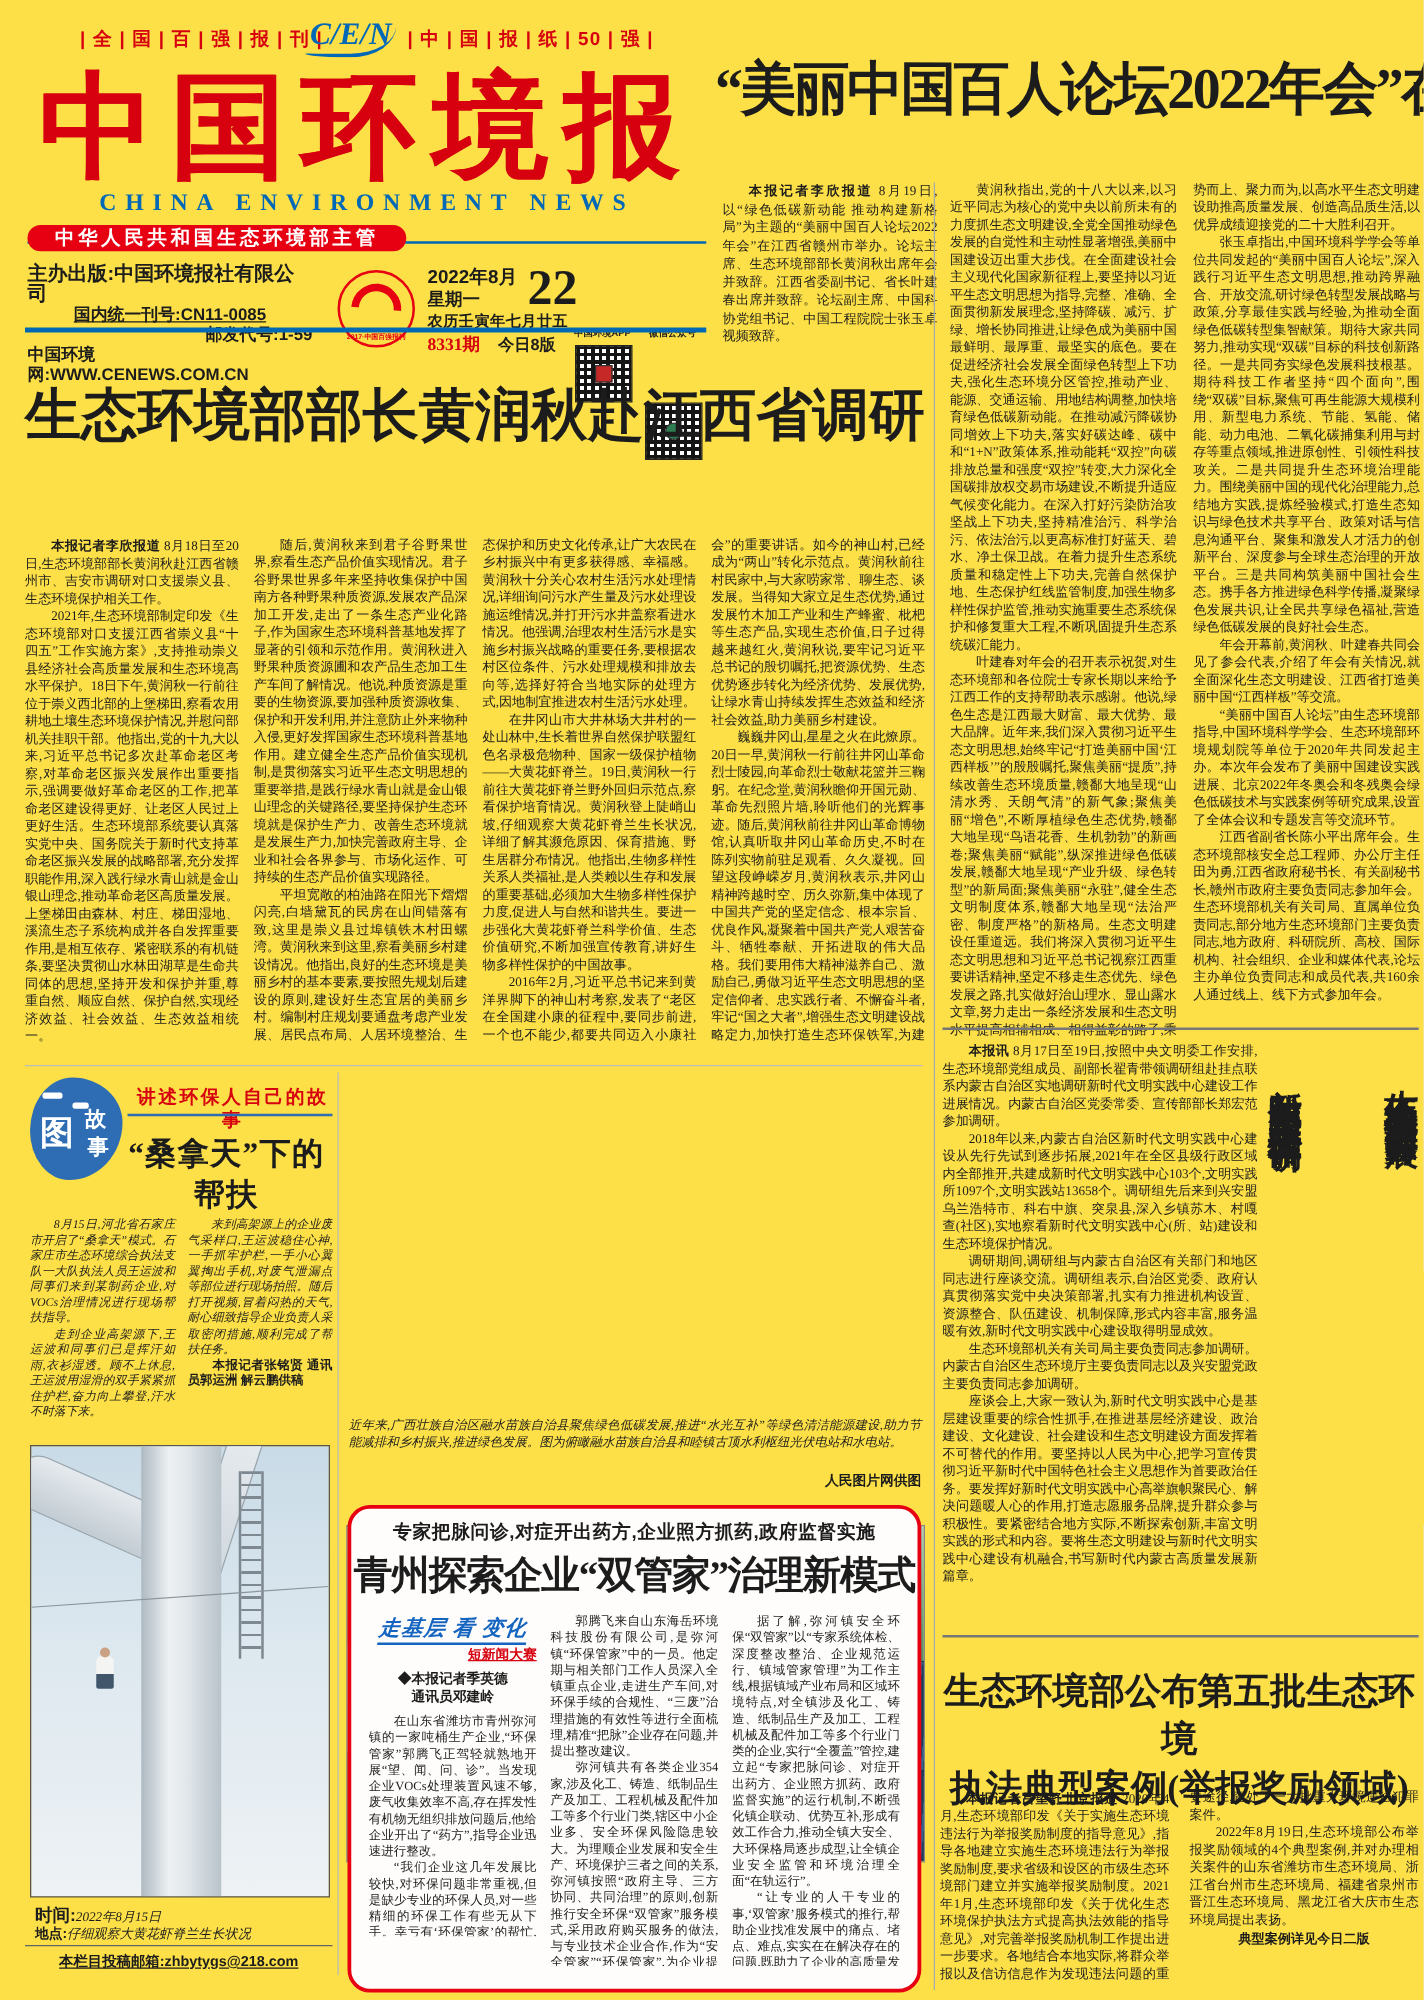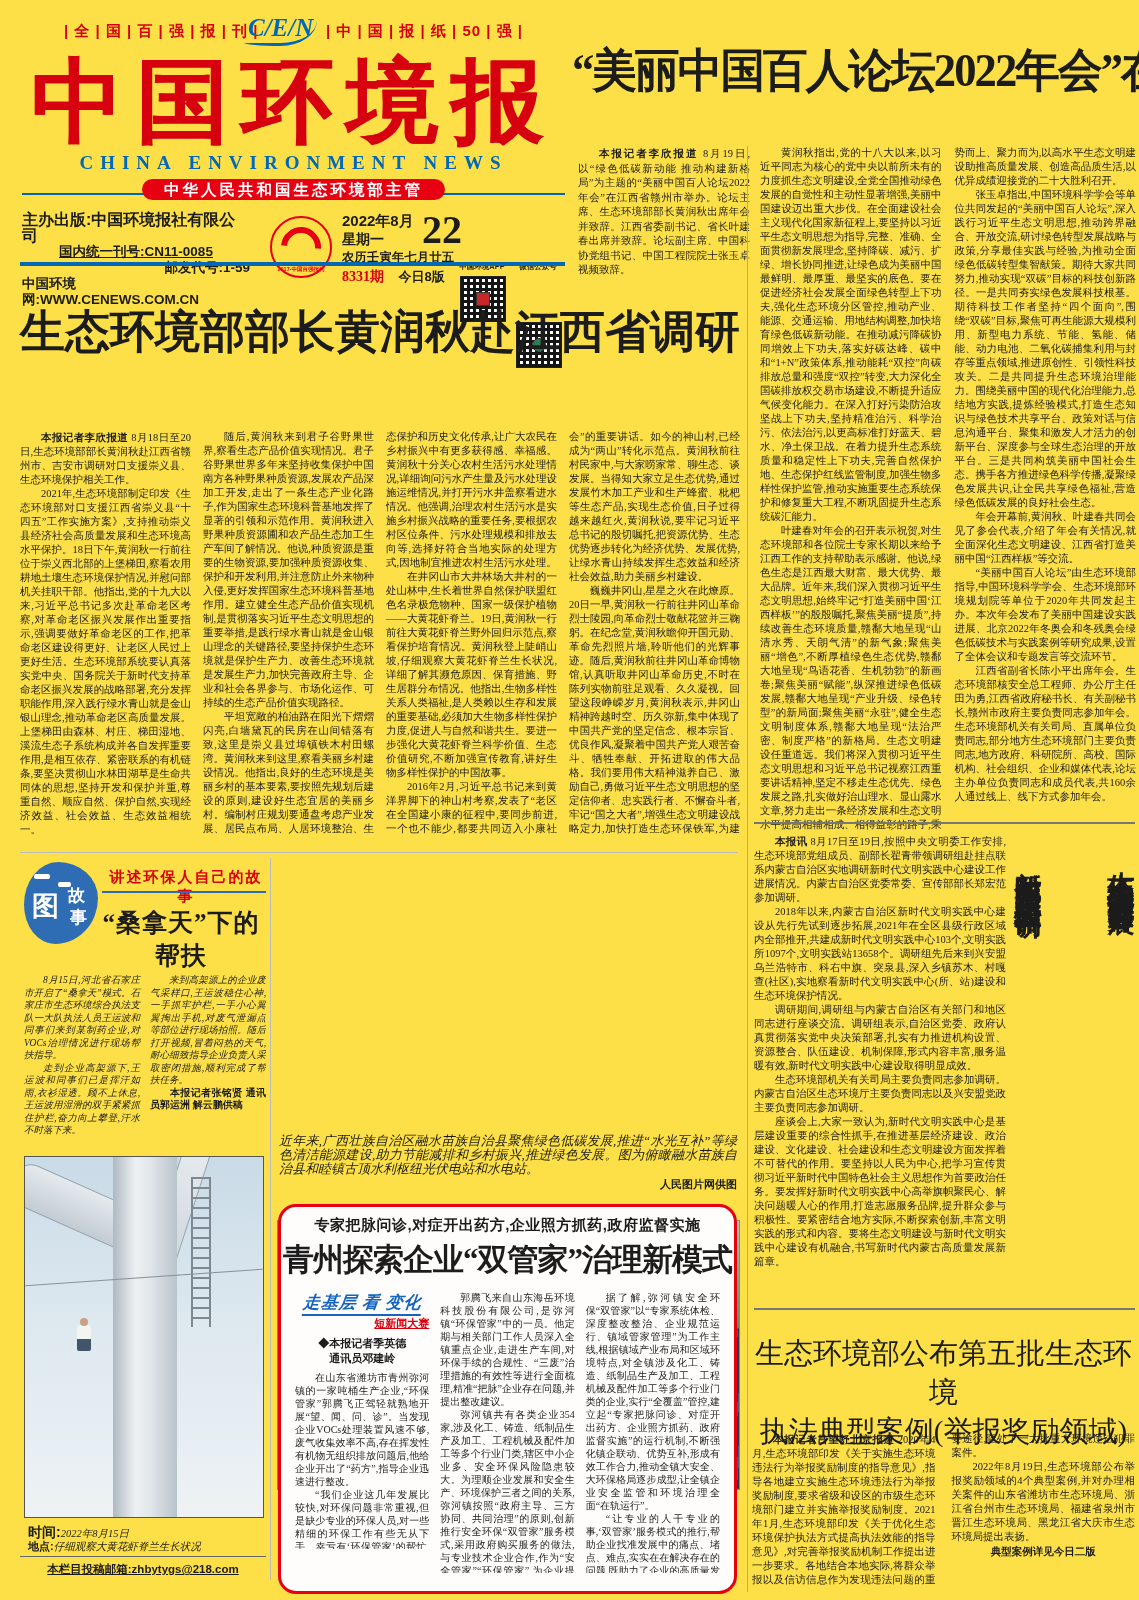--- a/index.html
+++ b/index.html
@@ -69,56 +69,56 @@
   .photo-chimney{background:linear-gradient(180deg,#c9dbe7 0%,#dde8ef 45%,#eef2f5 100%);
                  position:relative;border:1px solid #555;overflow:hidden;}
   .chimney-body{position:absolute;background:linear-gradient(90deg,#aeb9c1 0%,#eef1f3 35%,#dfe5e9 60%,#b9c3ca 100%);}
   .pipe{position:absolute;background:linear-gradient(0deg,#c3ccd3,#e5eaee);border:1px solid #9aa5ad;}
   .ladder{position:absolute;width:16px;background:
           repeating-linear-gradient(180deg,#7e8890 0 2px,transparent 2px 10px);
           border-left:2px solid #7e8890;border-right:2px solid #7e8890;}
   .worker{position:absolute;width:14px;height:26px;background:linear-gradient(180deg,#f4f4f2 55%,#41566b 55%);border-radius:4px 4px 2px 2px;}
   .worker::before{content:"";position:absolute;top:-7px;left:3px;width:8px;height:8px;border-radius:50%;background:#caa183;}
 
-  .caption{font-style:italic;font-size:13px;line-height:14px;}
+  .caption{font-style:italic;font-size:10px;line-height:14px;}
   .credit{font-style:normal;font-weight:bold;font-size:11px;text-align:right;font-family:"Liberation Sans",sans-serif;}
 
   
   .redbox{border:3px solid #e60012;background:#fffdfb;}
   .kicker{font-family:"Liberation Sans","DejaVu Sans",sans-serif;font-size:15px;font-weight:bold;text-align:center;letter-spacing:0.5px;}
   .qz-title{font-size:31px;font-weight:900;text-align:center;letter-spacing:-1px;}
   .col-logo-main{color:#1565c0;font-style:italic;font-weight:900;font-size:17px;letter-spacing:1px;
                  border-bottom:2px solid #1565c0;display:inline-block;transform:skewX(-6deg);}
   .col-logo-sub{color:#d6000f;font-weight:bold;font-size:11px;text-align:right;text-decoration:underline;}
   .qz-byline{font-weight:bold;font-size:11px;line-height:15px;font-family:"Liberation Sans",sans-serif;text-align:center;}
   .qz-txt{font-size:10px;line-height:13px;}
 
   
   .nm-vert{display:flex;flex-direction:row-reverse;justify-content:space-between;}
   .nm-vert span{writing-mode:vertical-rl;text-orientation:upright;font-size:27px;font-weight:900;
                 letter-spacing:3px;line-height:1.0;}
-  .br-title{font-size:29px;font-weight:400;text-align:center;line-height:39px;letter-spacing:0;}
+  .br-title{font-size:29px;font-weight:700;text-align:center;line-height:39px;letter-spacing:0;}
   .br-footer{font-weight:bold;text-align:center;font-family:"Liberation Sans",sans-serif;}
 </style>
 </head>
 <body>
 
 <div class="page">
 
   <div class="abs" style="left:22px;top:18px;width:543px;">
     <div style="position:relative;height:30px;">
       <span class="abs badge" style="left:42px;top:4px;">| 全 | 国 | 百 | 强 | 报 | 刊 |</span>
       <span class="abs cen-logo" style="left:222px;top:-4px;">C/E/N</span>
       <span class="abs badge" style="right:42px;top:4px;">| 中 | 国 | 报 | 纸 | 50 | 强 |</span>
     </div>
     <div class="paper-title" style="margin-top:8px;">中国环境报</div>
     <div class="paper-en" style="margin-top:4px;">CHINA ENVIRONMENT NEWS</div>
     <div style="position:relative;height:26px;margin-top:6px;">
       <div class="abs banner-line" style="left:0;right:0;top:13px;"></div>
-      <div class="abs" style="left:0;right:0;top:0;text-align:center;">
+      <div class="abs" style="left:0;right:0;top:0;">
         <span class="banner">中华人民共和国生态环境部主管</span>
       </div>
     </div>
     <div style="position:relative;height:70px;margin-top:6px;font-family:'Liberation Sans',sans-serif;">
       <div class="abs info" style="left:0;top:0;width:228px;">
         <div style="font-size:16px;">主办出版:中国环境报社有限公司</div>
         <div style="text-align:center;text-decoration:underline;">国内统一刊号:CN11-0085</div>
         <div style="text-align:right;">邮发代号:1-59</div>
         <div>中国环境网:WWW.CENEWS.COM.CN</div>
       </div>

